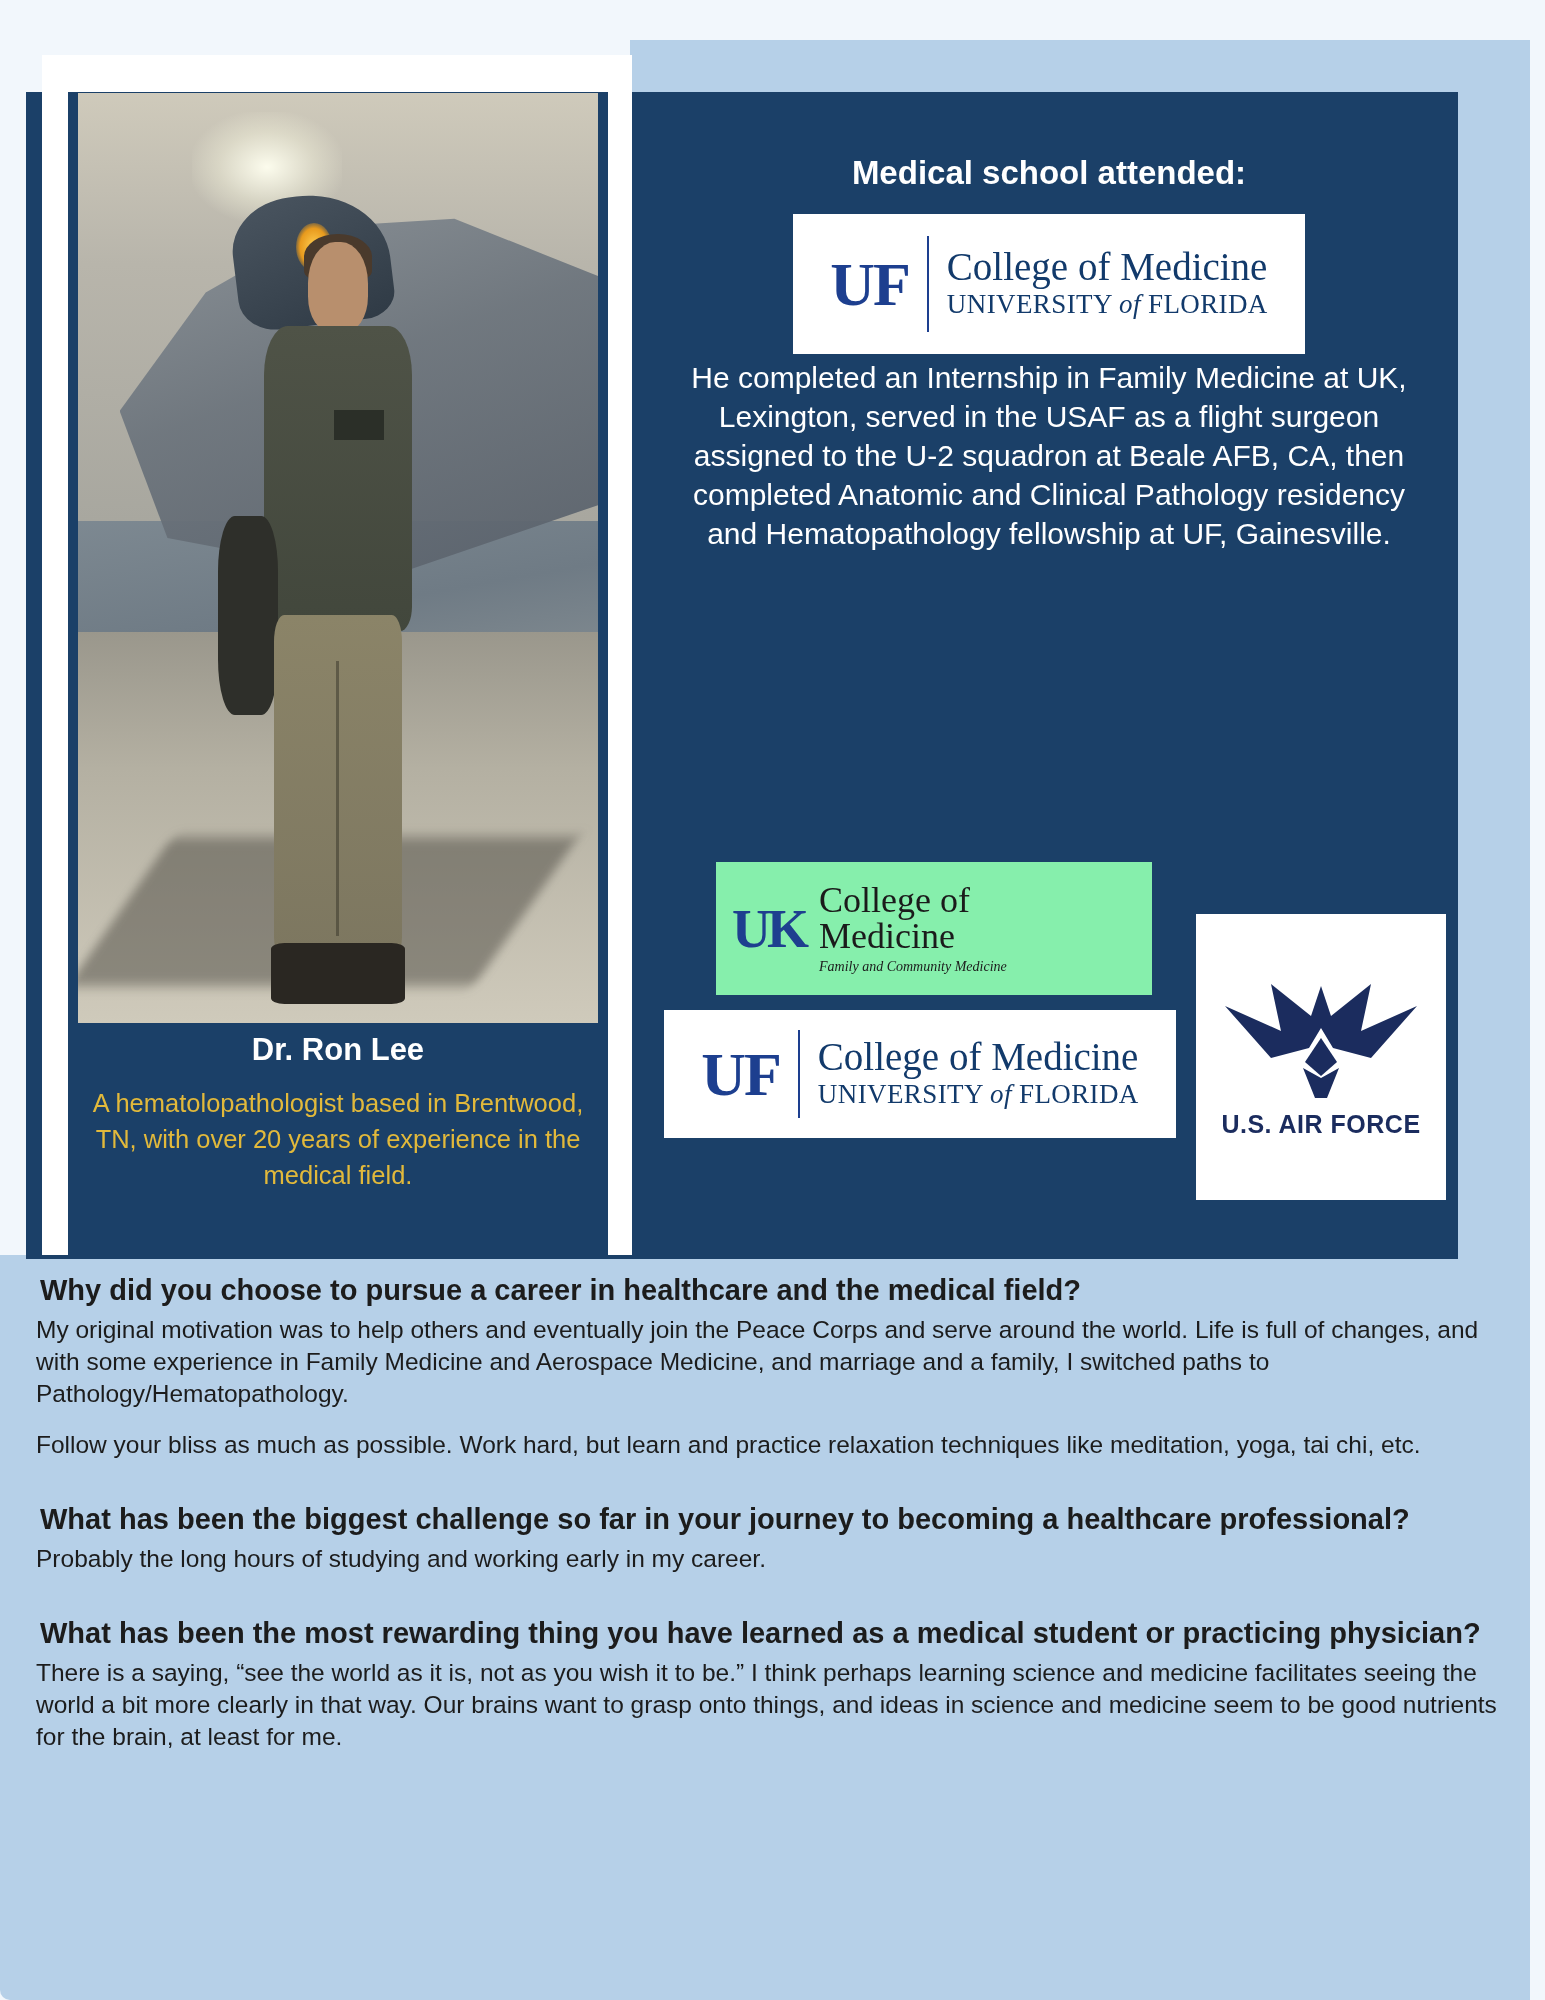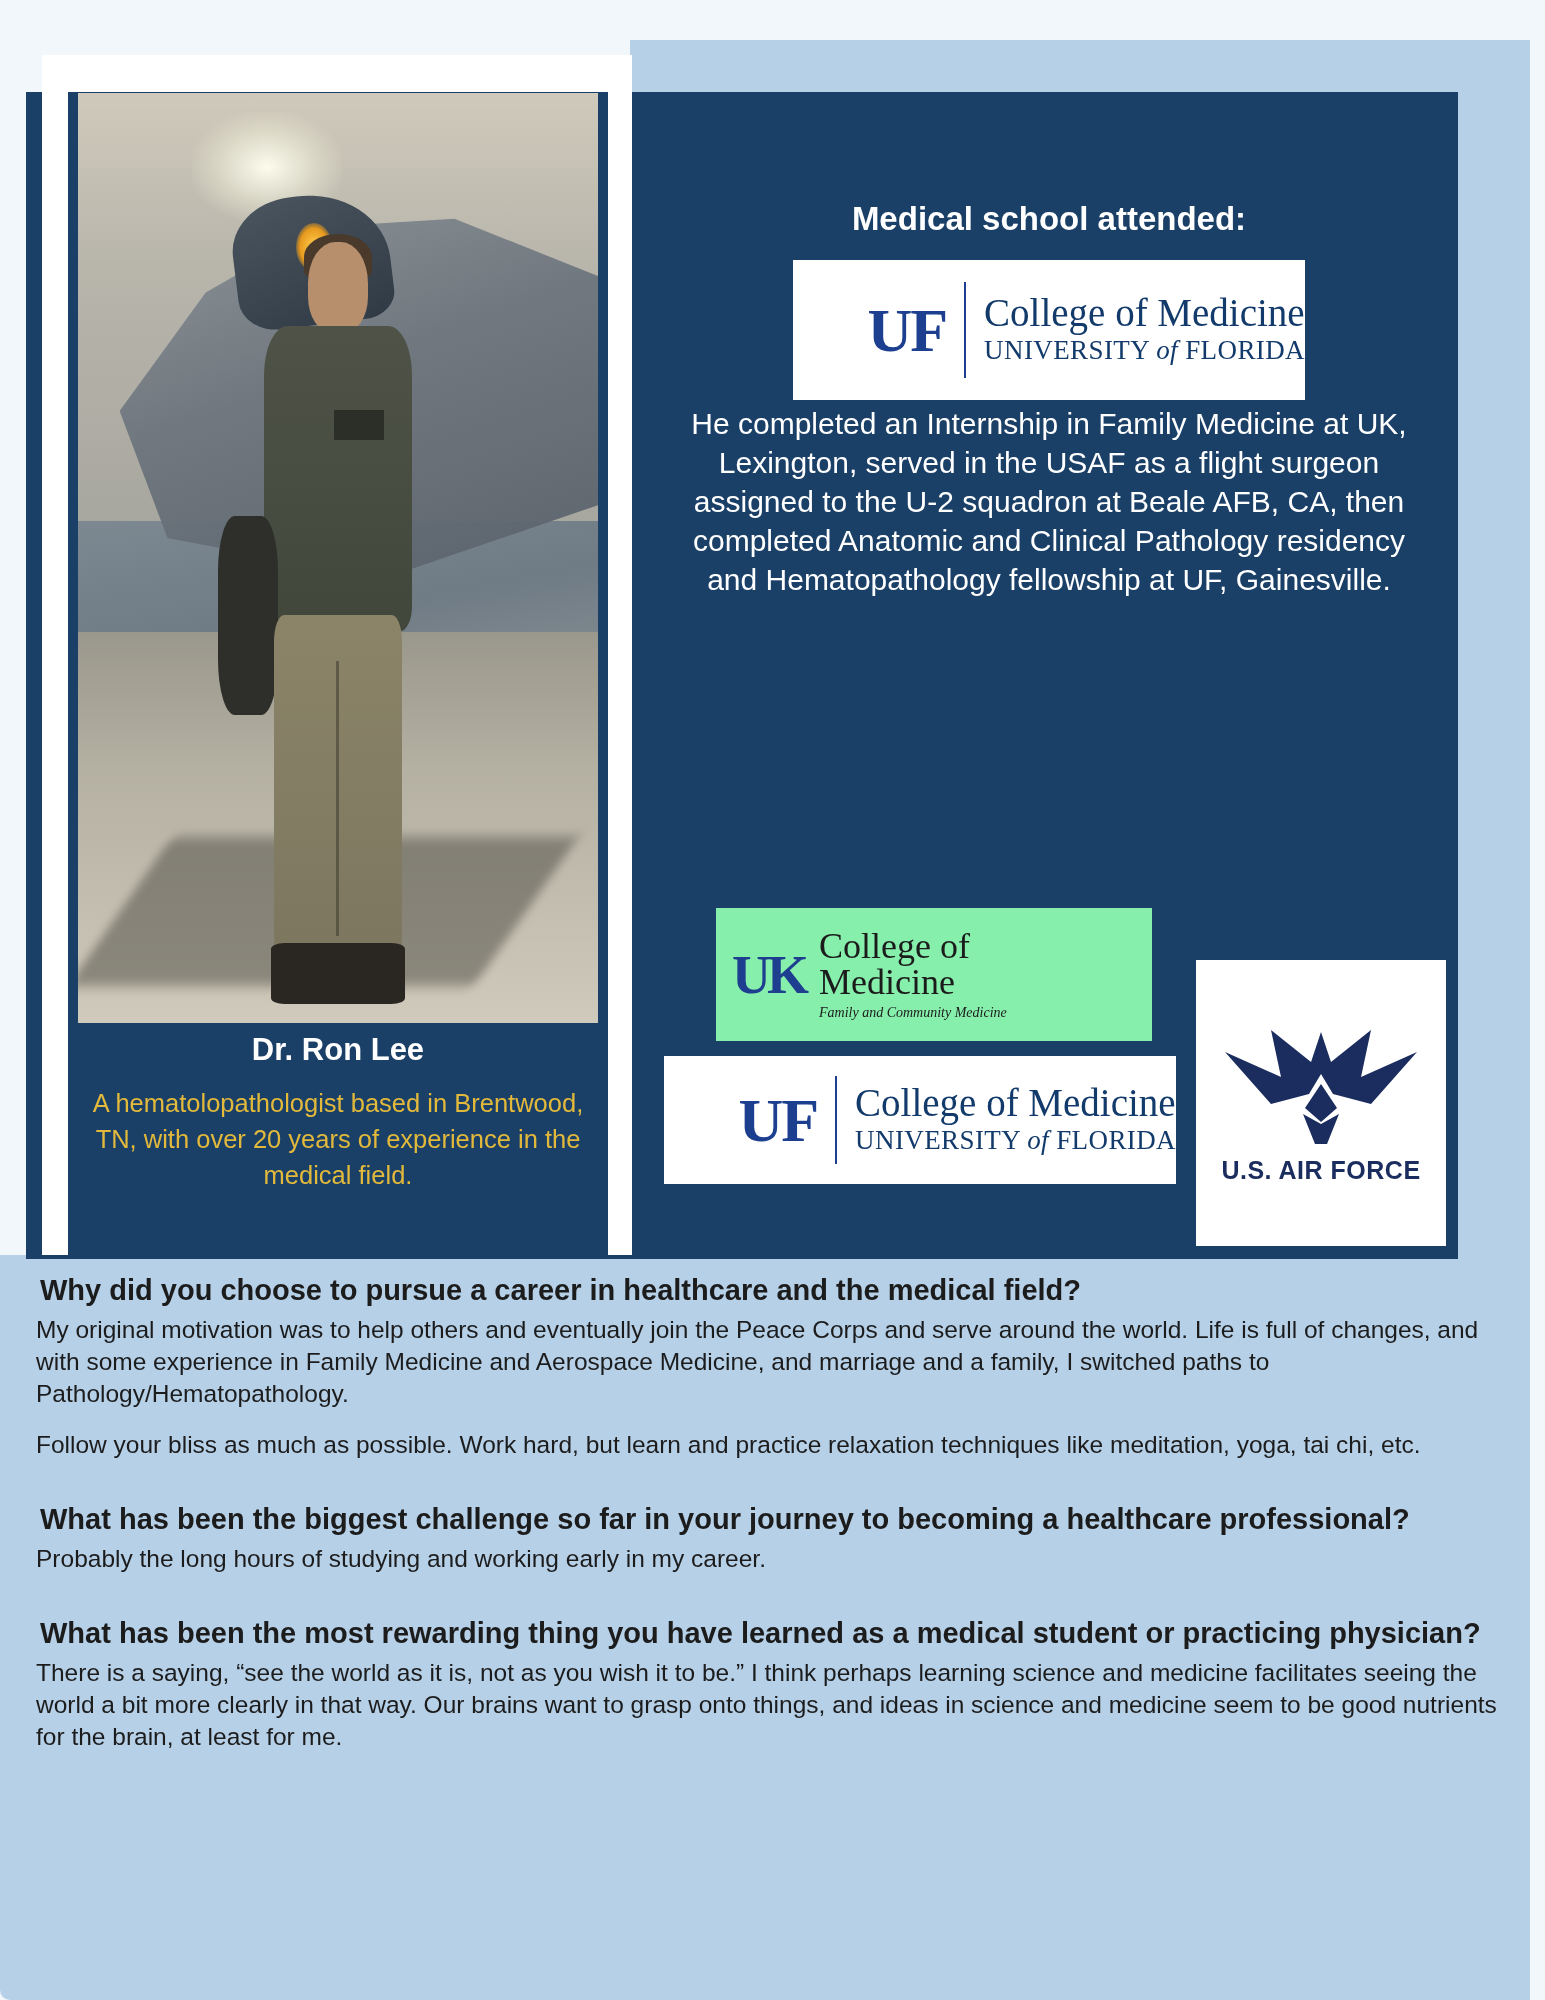--- a/index.html
+++ b/index.html
@@ -180,21 +180,20 @@
     padding: 0 16px;
   }
 
   
   .right-col {
     position: absolute;
     left: 640px; top: 92px;
     width: 818px; height: 1167px;
     color: #ffffff;
     text-align: center;
-    margin-top: 46px;
   }
   .heading {
     font-size: 33px;
     font-weight: bold;
     margin: 0;
   }
   .med-school-head { margin-top: 62px; }
   .residency-head { margin-top: 20px; font-size: 34px; }
   .residency-body {
     font-size: 30px;
@@ -207,21 +206,21 @@
     display: inline-block;
     vertical-align: middle;
   }
   .uf-logo-top {
     margin-top: 22px;
     width: 512px; height: 140px;
     position: relative;
   }
   .uf-inner {
     position: absolute; left: 0; top: 0; right: 0; bottom: 0;
-    display: flex; align-items: center; justify-content: flex-end;
+    display: flex; align-items: center; justify-content: center;
   }
   .uf-mark {
     font-family: "Liberation Serif", serif;
     font-weight: bold;
     color: #1d3f8f;
     font-size: 62px;
     letter-spacing: -2px;
     padding-right: 18px;
   }
   .uf-divider { width: 2px; background: #1d3f8f; height: 68%; margin-right: 18px; }

